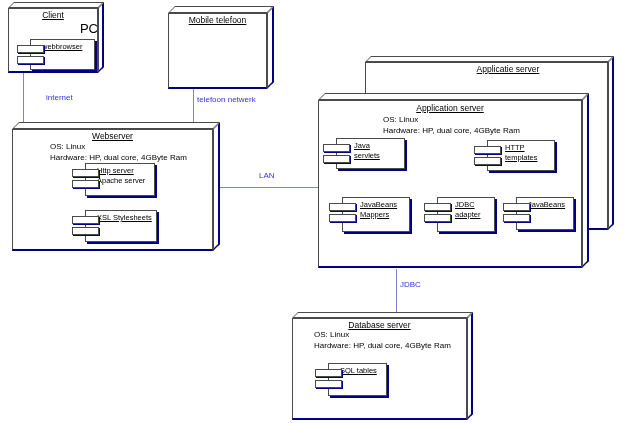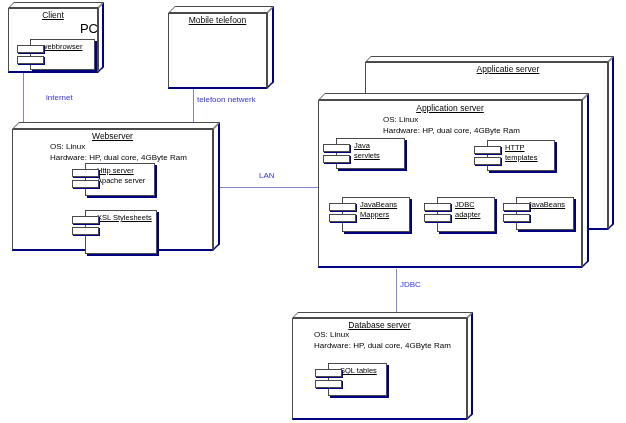--- a/index.html
+++ b/index.html
@@ -121,21 +121,21 @@
     <div class="ndetails" style="left:38px;top:19px;">
       <div>OS: Linux</div>
       <div>Hardware: HP, dual core, 4GByte Ram</div>
     </div>
     <div class="comp ctr" style="left:73px;top:41px;width:70px;height:33px;">
       <div class="bar b1"></div>
       <div class="bar b2"></div>
       <div class="cname">Http server</div>
       <div class="csub">Apache server</div>
     </div>
-    <div class="comp ctr" style="left:73px;top:88px;width:72px;height:44px;">
+    <div class="comp ctr" style="left:73px;top:88px;width:72px;height:32px;">
       <div class="bar b1"></div>
       <div class="bar b2"></div>
       <div class="cname">XSL Stylesheets</div>
     </div>
   </div>
 
   <div class="node" style="left:292px;top:312px;width:183px;height:110px;">
     <div class="topface" style="left:0;top:0;width:175px;height:6px;"></div>
     <div class="sideface" style="left:175px;top:6px;width:6px;height:102px;"></div>
     <div class="face" style="left:0;top:6px;width:175px;height:102px;"></div>

